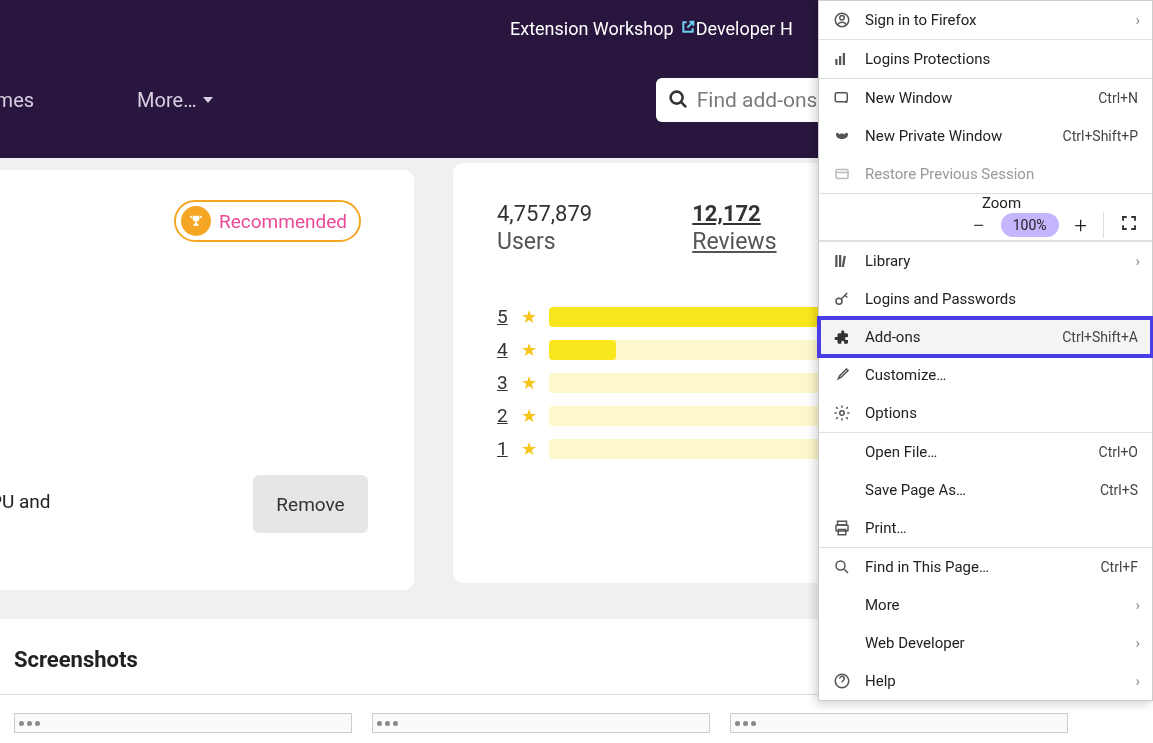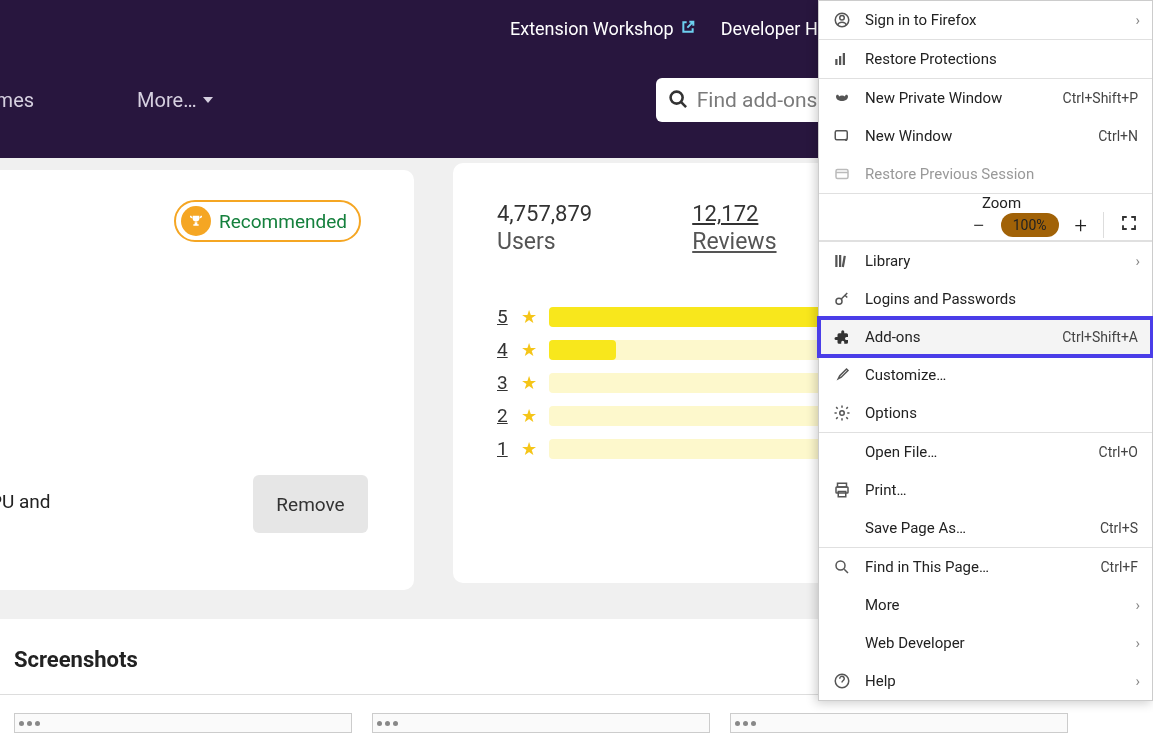--- a/index.html
+++ b/index.html
@@ -1,44 +1,44 @@
 <!DOCTYPE html>
 <html><head>
 <meta charset="utf-8">
 <style>
   * { box-sizing: border-box; margin: 0; padding: 0; font-family: -apple-system, BlinkMacSystemFont, "Segoe UI", Roboto, sans-serif; }
   body { width: 1153px; height: 743px; overflow: hidden; background: #f0f0f0; position: relative; }
   
   .header-dark { background: #28163e; height: 158px; width: 100%; position: relative; }
-  .top-links { position: absolute; top: 18px; left: 0; right: 0; display:flex; gap:25px; color: #fff; font-size: 18px; padding-left:510px;}
+  .top-links { position: absolute; top: 18px; left: 0; right: 0; display:flex; color: #fff; font-size: 18px; padding-left:510px;}
   .ext-workshop { display:flex; align-items:center; gap:6px; }
   .open-icon { font-size: 15px; color: #6dd0f0; }
   .nav-row { position: absolute; top: 88px; left: 0; right: 0; display:flex; align-items:center; color:#d6d0e0; font-size:20px; padding-left:0;}
   .nav-item { margin-right:28px; }
   .nav-mes { margin-left:-15px; }
   .more-item { display:flex; align-items:center; gap:6px; margin-left:75px;}
   .search-box { position:absolute; top:78px; left:656px; width:497px; height:44px; background:#fff; border-radius:6px; display:flex; align-items:center; padding:0 12px; }
   .search-icon { width:22px; height:22px; margin-right:8px; }
   .search-input { border:none; outline:none; font-size:21px; width:100%; color:#333; }
   .search-input::placeholder { color:#7a7a7a; }
 
   .content-bg { background:#f0f0f0; width:100%; height:calc(100% - 158px); position:relative; }
   
   .card-left { position:absolute; top:12px; left:0; width:414px; height:420px; background:#fff; border-radius:0 10px 10px 0; }
   .badge-rec { position:absolute; top:30px; left:174px; display:flex; align-items:center; gap:8px; border:2px solid #f5a623; border-radius:22px; padding:4px 12px 4px 5px; }
   .badge-circle { width:30px; height:30px; background:#f5a623; border-radius:50%; display:flex; align-items:center; justify-content:center; color:#fff; }
-  .badge-text { color:#15803d; font-size:19px; }
+  .badge-text { color:#ec4899; font-size:19px; }
   .desc-text { position:absolute; top:320px; left:-10px; font-size:19px; color:#222; }
   .btn-remove { position:absolute; top:305px; left:253px; width:115px; height:58px; background:#e6e6e6; border-radius:6px; display:flex; align-items:center; justify-content:center; font-size:19px; color:#333; }
   
   .card-right { position:absolute; top:5px; left:441px; width:712px; height:420px; background:#fff; border-radius:10px; padding:38px 44px;margin-left:12px; }
   .stats-row { display:flex; gap:100px; }
   .stat-block { }
   .stat-num { font-size:22px; color:#333; }
-  .stat-num.underline { text-decoration:underline; }
+  .stat-num.underline { text-decoration:underline;font-weight:bold; }
   .stat-label { font-size:23px; color:#555; margin-top:2px;}
   .stat-label.underline { text-decoration:underline; }
   
   .ratings { margin-top:50px; }
   .rating-row { display:flex; align-items:center; gap:12px; margin-bottom:10px; }
   .rating-num { font-size:19px; text-decoration:underline; color:#333; width:12px; }
   .star-icon { color:#f5c518; font-size:18px; }
   .bar-track { width:555px; height:20px; border-radius:4px; position:relative; }
   .bar-fill { height:100%; border-radius:4px; background:#f8e71c; }
   .bar-track.full .bar-fill{ width:100%; }
@@ -59,21 +59,21 @@
   .ff-sep { height:1px; background:#e0e0e0; }
   .ff-right { margin-left:auto; color:#444; font-size:14px;}
   .ff-icon { width:18px; height:18px; display:flex; align-items:center; justify-content:center; color:#555; flex-shrink:0;}
   .ff-icon svg { width:18px; height:18px; }
   .ff-chev { position:absolute; right:12px; color:#888; }
   .ff-disabled { color:#999; }
   .ff-zoom-row { height:46px; display:flex; align-items:center; padding:0 14px;flex-direction:column;}
   .ff-zoom-label { margin-left:32px; }
   .ff-zoom-controls { margin-left:auto; display:flex; align-items:center; gap:16px;}
   .ff-zoom-btn { font-size:22px; font-weight:300; cursor:pointer;}
-  .ff-zoom-val { background:#a16207; border-radius:14px; padding:4px 12px; font-size:14px;}
+  .ff-zoom-val { background:#c4b5fd; border-radius:14px; padding:4px 12px; font-size:14px;}
   .ff-sep-v { width:1px; height:26px; background:#ddd;}
   .ff-fs { font-size:18px;}
   .ff-edit-row { height:44px; display:flex; align-items:center; padding:0 14px;}
   .ff-edit-label { margin-left:32px;}
   .ff-edit-icons { margin-left:auto; display:flex; gap:28px; color:#777;}
   .ff-highlight { outline:4px solid #4a3de8; outline-offset:-2px; background:#f4f4f4;}
   .ff-noicon { margin-left:32px; }
   
   .chev-down-sm { display:inline-block; width:0;height:0;border-left:5px solid transparent;border-right:5px solid transparent;border-top:6px solid #d6d0e0;}
 </style>
@@ -217,41 +217,41 @@
   </div>
   <div class="ff-sep"></div>
   <div class="ff-row">
     <span class="ff-icon">
         <svg viewBox="0 0 24 24" fill="#555">
           <rect x="3" y="12" width="3" height="8"></rect>
           <rect x="8" y="8" width="3" height="12"></rect>
           <rect x="13" y="4" width="3" height="16"></rect>
         </svg>
       </span>
-    <span>Restore Protections</span>
-  </div>
-  <div class="ff-sep"></div>
+    <span>Logins Protections</span>
+  </div>
+  <div class="ff-sep"></div>
+  <div class="ff-row">
+    <span class="ff-icon">
+        <svg viewBox="0 0 24 24" fill="none" stroke="#555" stroke-width="2">
+          <rect x="3" y="5" width="16" height="12" rx="2"></rect>
+          <path d="M16 17h3M17.5 15.5v3"></path>
+        </svg>
+      </span>
+    <span>New Window</span>
+    <span class="ff-right">Ctrl+N</span>
+  </div>
   <div class="ff-row">
     <span class="ff-icon">
         <svg viewBox="0 0 24 24" fill="#555">
           <path d="M4 10c0-3 4-3 4 0 2-2 6-2 8 0 0-3 4-3 4 0 0 4-4 6-8 6s-8-2-8-6z"></path>
         </svg>
       </span>
     <span>New Private Window</span>
     <span class="ff-right">Ctrl+Shift+P</span>
-  </div>
-  <div class="ff-row">
-    <span class="ff-icon">
-        <svg viewBox="0 0 24 24" fill="none" stroke="#555" stroke-width="2">
-          <rect x="3" y="5" width="16" height="12" rx="2"></rect>
-          <path d="M16 17h3M17.5 15.5v3"></path>
-        </svg>
-      </span>
-    <span>New Window</span>
-    <span class="ff-right">Ctrl+N</span>
   </div>
   <div class="ff-row ff-disabled">
     <span class="ff-icon">
         <svg viewBox="0 0 24 24" fill="none" stroke="#bbb" stroke-width="2">
           <rect x="4" y="6" width="16" height="12" rx="2"></rect>
           <path d="M4 10h16"></path>
         </svg>
       </span>
     <span>Restore Previous Session</span>
   </div>
@@ -315,33 +315,33 @@
         </svg>
       </span>
     <span>Options</span>
   </div>
   <div class="ff-sep"></div>
   <div class="ff-row">
     <span class="ff-noicon">Open File…</span>
     <span class="ff-right">Ctrl+O</span>
   </div>
   <div class="ff-row">
+    <span class="ff-noicon">Save Page As…</span>
+    <span class="ff-right">Ctrl+S</span>
+  </div>
+  <div class="ff-row">
     <span class="ff-icon">
         <svg viewBox="0 0 24 24" fill="none" stroke="#555" stroke-width="2">
           <rect x="6" y="3" width="12" height="5"></rect>
           <rect x="4" y="8" width="16" height="8" rx="1"></rect>
           <rect x="7" y="14" width="10" height="7"></rect>
         </svg>
       </span>
     <span>Print…</span>
   </div>
-  <div class="ff-row">
-    <span class="ff-noicon">Save Page As…</span>
-    <span class="ff-right">Ctrl+S</span>
-  </div>
   <div class="ff-sep"></div>
   <div class="ff-row">
     <span class="ff-icon">
         <svg viewBox="0 0 24 24" fill="none" stroke="#555" stroke-width="2">
           <circle cx="10" cy="10" r="6"></circle>
           <path d="M20 20l-5-5"></path>
         </svg>
       </span>
     <span>Find in This Page…</span>
     <span class="ff-right">Ctrl+F</span>

